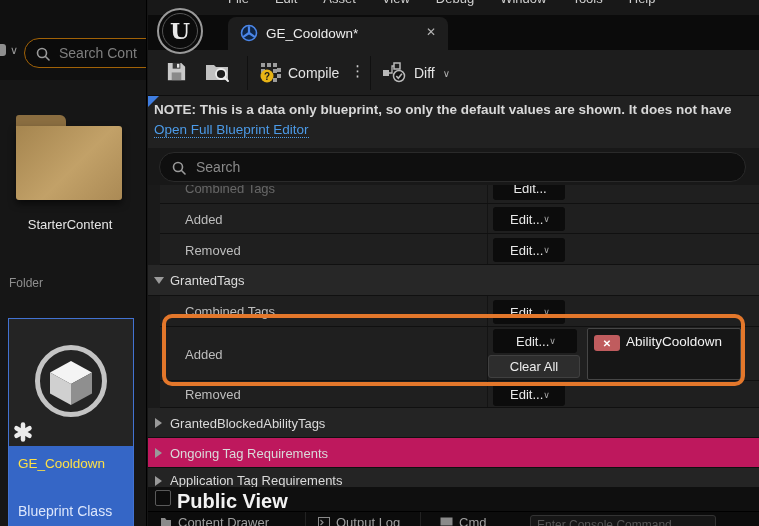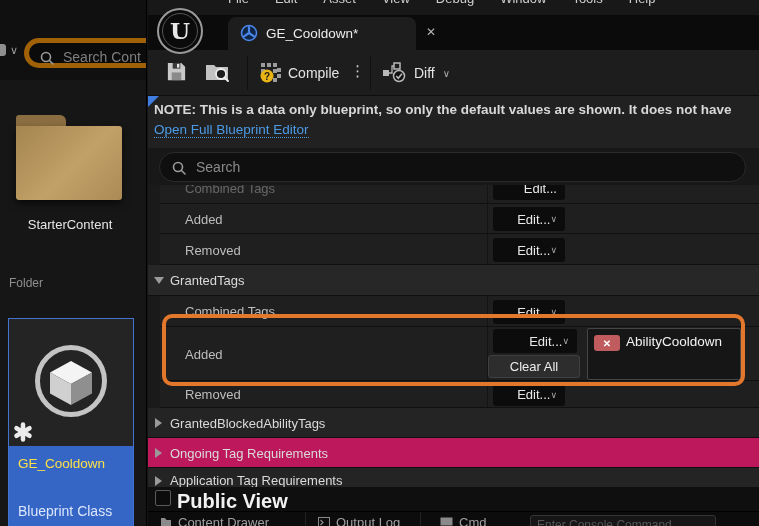--- a/index.html
+++ b/index.html
@@ -6,21 +6,21 @@
   *{box-sizing:border-box;}
   .screen{position:relative;width:759px;height:526px;background:#151515;overflow:hidden;
           font-family:"Liberation Sans",sans-serif;color:#ddd;}
 
   
   .cb{position:absolute;left:0;top:0;width:147px;height:526px;background:#161616;overflow:hidden;border-right:1px solid #000;}
   .cb-top{position:absolute;left:0;top:0;width:147px;height:80px;background:#101010;}
   .cb-frag{position:absolute;left:-6px;top:44px;width:12px;height:12px;background:#8f8f8f;border-radius:3px;}
   .cb-chevron{position:absolute;left:10px;top:44px;color:#9a9a9a;font-size:11px;}
   .cb-search{position:absolute;left:24px;top:38px;width:160px;height:30px;background:#0b0b0b;
-             border:5px solid #a16207;border-radius:15px;}
+             border:1px solid #a16207;border-radius:15px;}
   .cb-search svg{position:absolute;left:10px;top:7px;}
   .cb-search input{position:absolute;left:32px;top:3px;width:100px;height:22px;background:transparent;border:none;
                    outline:none;color:#cfcfcf;font-size:14px;font-family:"Liberation Sans",sans-serif;}
   .cb-search input::placeholder{color:#7f7f7f;}
   .folder-tab{position:absolute;left:16px;top:115px;width:50px;height:16px;background:#8a6d40;border-radius:3px 6px 0 0;}
   .folder-body{position:absolute;left:16px;top:126px;width:106px;height:74px;border-radius:0 3px 3px 3px;
                background:linear-gradient(135deg,#a5854f 0%,#c2a168 55%,#ab8a55 100%);
                box-shadow:0 4px 7px rgba(0,0,0,.55);}
   .cb-folder-name{position:absolute;left:0;top:217px;width:140px;text-align:center;color:#e6e6e6;font-size:13px;}
   .cb-type{position:absolute;left:9px;top:276px;color:#8f8f8f;font-size:12px;}
@@ -38,21 +38,21 @@
   .asset-type{position:absolute;left:9px;top:57px;font-size:14px;color:#dce6fb;}
 
   
   .main{position:absolute;left:148px;top:0;width:611px;height:526px;background:#181818;}
 
   .menubar{position:absolute;left:0;top:0;width:611px;height:15px;background:#181818;overflow:hidden;}
   .menu-items{position:absolute;left:80px;top:-11px;display:flex;gap:26px;font-size:13px;color:#cfcfcf;line-height:20px;white-space:nowrap;}
   .menu-items span{cursor:default;}
 
   .tabbar{position:absolute;left:0;top:15px;width:611px;height:35px;background:#0b0b0b;}
-  .tab{position:absolute;left:80px;top:2px;width:188px;height:33px;background:#1d1d1d;border-radius:8px 8px 0 0;}
+  .tab{position:absolute;left:80px;top:2px;width:220px;height:33px;background:#1d1d1d;border-radius:8px 8px 0 0;}
   .tab-icon{position:absolute;left:12px;top:7px;}
   .tab-title{position:absolute;left:38px;top:9px;font-size:13.5px;color:#ececec;}
   .tab-close{position:absolute;left:198px;top:8px;font-size:12px;color:#b5b5b5;cursor:pointer;}
 
   .ue-logo{position:absolute;left:7px;top:6px;z-index:6;}
 
   .toolbar{position:absolute;left:0;top:50px;width:611px;height:46px;background:#1d1d1d;border-bottom:1px solid #0d0d0d;}
   .tb-btn{position:absolute;display:flex;align-items:center;gap:6px;color:#e4e4e4;font-size:14px;cursor:pointer;}
   .tb-sep{position:absolute;top:6px;width:1px;height:34px;background:#101010;}
   .tb-dots{position:absolute;left:202px;top:12px;color:#cfcfcf;font-size:15px;cursor:pointer;}
@@ -73,21 +73,21 @@
 
   .prow{position:absolute;left:12px;width:599px;background:#1f1f1f;border-bottom:1px solid #101010;overflow:hidden;}
   .prow .plabel{position:absolute;left:25px;font-size:13px;color:#bdbdbd;}
   .pdiv{position:absolute;left:327px;top:0;bottom:0;width:1px;background:#141414;}
   .crow{position:absolute;left:0;width:611px;background:#272727;border-bottom:1px solid #101010;overflow:hidden;}
   .crow .clabel{position:absolute;left:22px;font-size:13px;color:#dadada;}
   .tri-down{position:absolute;left:6px;width:0;height:0;border-left:5px solid transparent;border-right:5px solid transparent;border-top:7px solid #9a9a9a;cursor:pointer;}
   .tri-right{position:absolute;left:7px;width:0;height:0;border-top:5px solid transparent;border-bottom:5px solid transparent;border-left:7px solid #9a9a9a;cursor:pointer;}
 
   .edit-btn{position:absolute;left:333px;width:72px;height:24px;background:#0c0c0c;border-radius:3px;
-            display:flex;align-items:center;justify-content:flex-end;padding:0 8px 0 10px;cursor:pointer;}
+            display:flex;align-items:center;justify-content:center;padding:0 8px 0 10px;cursor:pointer;}
   .edit-btn .elabel{font-size:13px;color:#e8e8e8;}
   .edit-btn .echev{font-size:9px;color:#a8a8a8;}
   .clear-btn{position:absolute;left:328px;width:92px;height:23px;background:#2d2d2d;border:1px solid #404040;border-radius:3px;
              display:flex;align-items:center;justify-content:center;font-size:13px;color:#ececec;cursor:pointer;}
   .tagbox{position:absolute;left:427px;top:1px;width:154px;height:52px;background:#161616;border:1px solid #464646;border-radius:2px;}
   .tag-remove{position:absolute;left:6px;top:6px;width:26px;height:16px;background:#c05c5e;border-radius:3px;
               display:flex;align-items:center;justify-content:center;font-size:10px;font-weight:bold;color:#fff;cursor:pointer;}
   .tag-name{position:absolute;left:38px;top:5px;font-size:13.5px;color:#f2f2f2;white-space:nowrap;}
 
   .public-bar{position:absolute;left:0;top:487px;width:611px;height:24px;background:#0f0f0f;z-index:30;}

